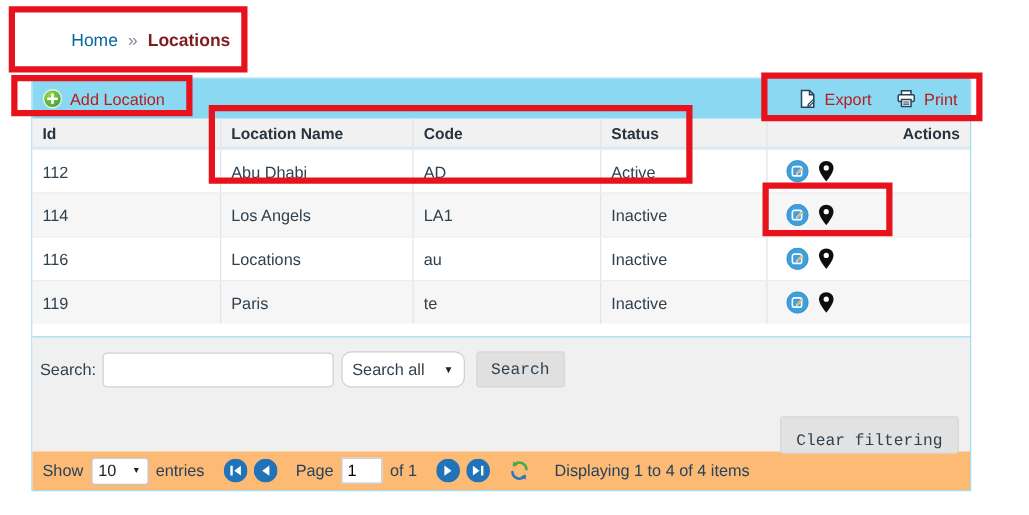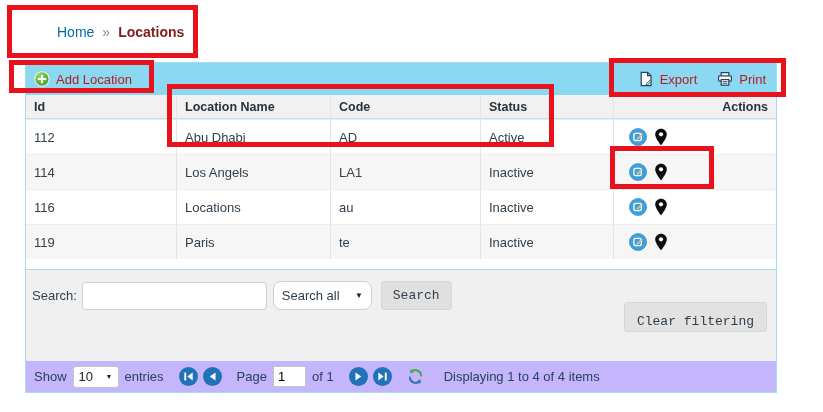--- a/index.html
+++ b/index.html
@@ -41,24 +41,24 @@
 
   
   .spacer { height:10px; background:#fff; }
   .search-panel { position:relative; height:92px; background:#f0f0f0; border-top:1px solid #a2ddf2; }
   .search-row { position:absolute; left:6px; top:11px; display:flex; align-items:center; font-size:13px; color:#31404d; }
   .search-row label { margin-right:5px; }
   .search-input { width:185px; height:28px; border:1px solid #cfcfcf; border-radius:4px; background:#fff; padding:0 8px; font-size:13px; font-family:inherit; }
   .fake-select { margin-left:6px; width:99px; height:29px; background:#fff; border:1px solid #cfcfcf; border-radius:8px; display:flex; align-items:center; justify-content:space-between; padding:0 8px; cursor:pointer; }
   .fake-select .arrow { font-size:8px; color:#222; }
   .btn-gray { margin-left:9px; height:29px; padding:0 11px; background:#e0e0e0; border:1px solid #d6d6d6; border-radius:3px; font-size:13px; color:#31404d; font-family:Liberation Mono, monospace; cursor:pointer; }
-  .clear-btn { position:absolute; right:9px; top:32px; height:30px; padding:11px 12px; margin-left:4px; background:#e2e2e2; }
-
-  
-  .footer { height:31px; background:#c4b5fd; display:flex; align-items:center; padding:0 8px; font-size:13px; color:#26425c; }
+  .clear-btn { position:absolute; right:9px; top:63px; height:30px; padding:11px 12px; margin-left:4px; background:#e2e2e2; }
+
+  
+  .footer { height:31px; background:#fdba74; display:flex; align-items:center; padding:0 8px; font-size:13px; color:#26425c; }
   .footer .gap-s { margin-left:6px; } .footer .gap-l { margin-left:15px; }
   .mini-select { width:46px; height:22px; background:#fff; border:1px solid #c4c4c4; border-radius:3px; display:flex; align-items:center; justify-content:space-between; padding:0 5px; cursor:pointer; color:#222; }
   .mini-select .arrow { font-size:7px; }
   .page-input { width:33px; height:21px; border:1px solid #c4c4c4; background:#fff; font-size:13px; padding:0 4px; font-family:inherit; }
   .nav-btn { display:flex; align-items:center; cursor:pointer; background:none; border:none; padding:0; }
   .nav-group { display:flex; align-items:center; gap:5px; }
 
   
   .ann { position:absolute; border:5px solid #e8121d; pointer-events:none; z-index:10; }
   .ann-breadcrumb { left:7px; top:5px; width:191px; height:53px; }

